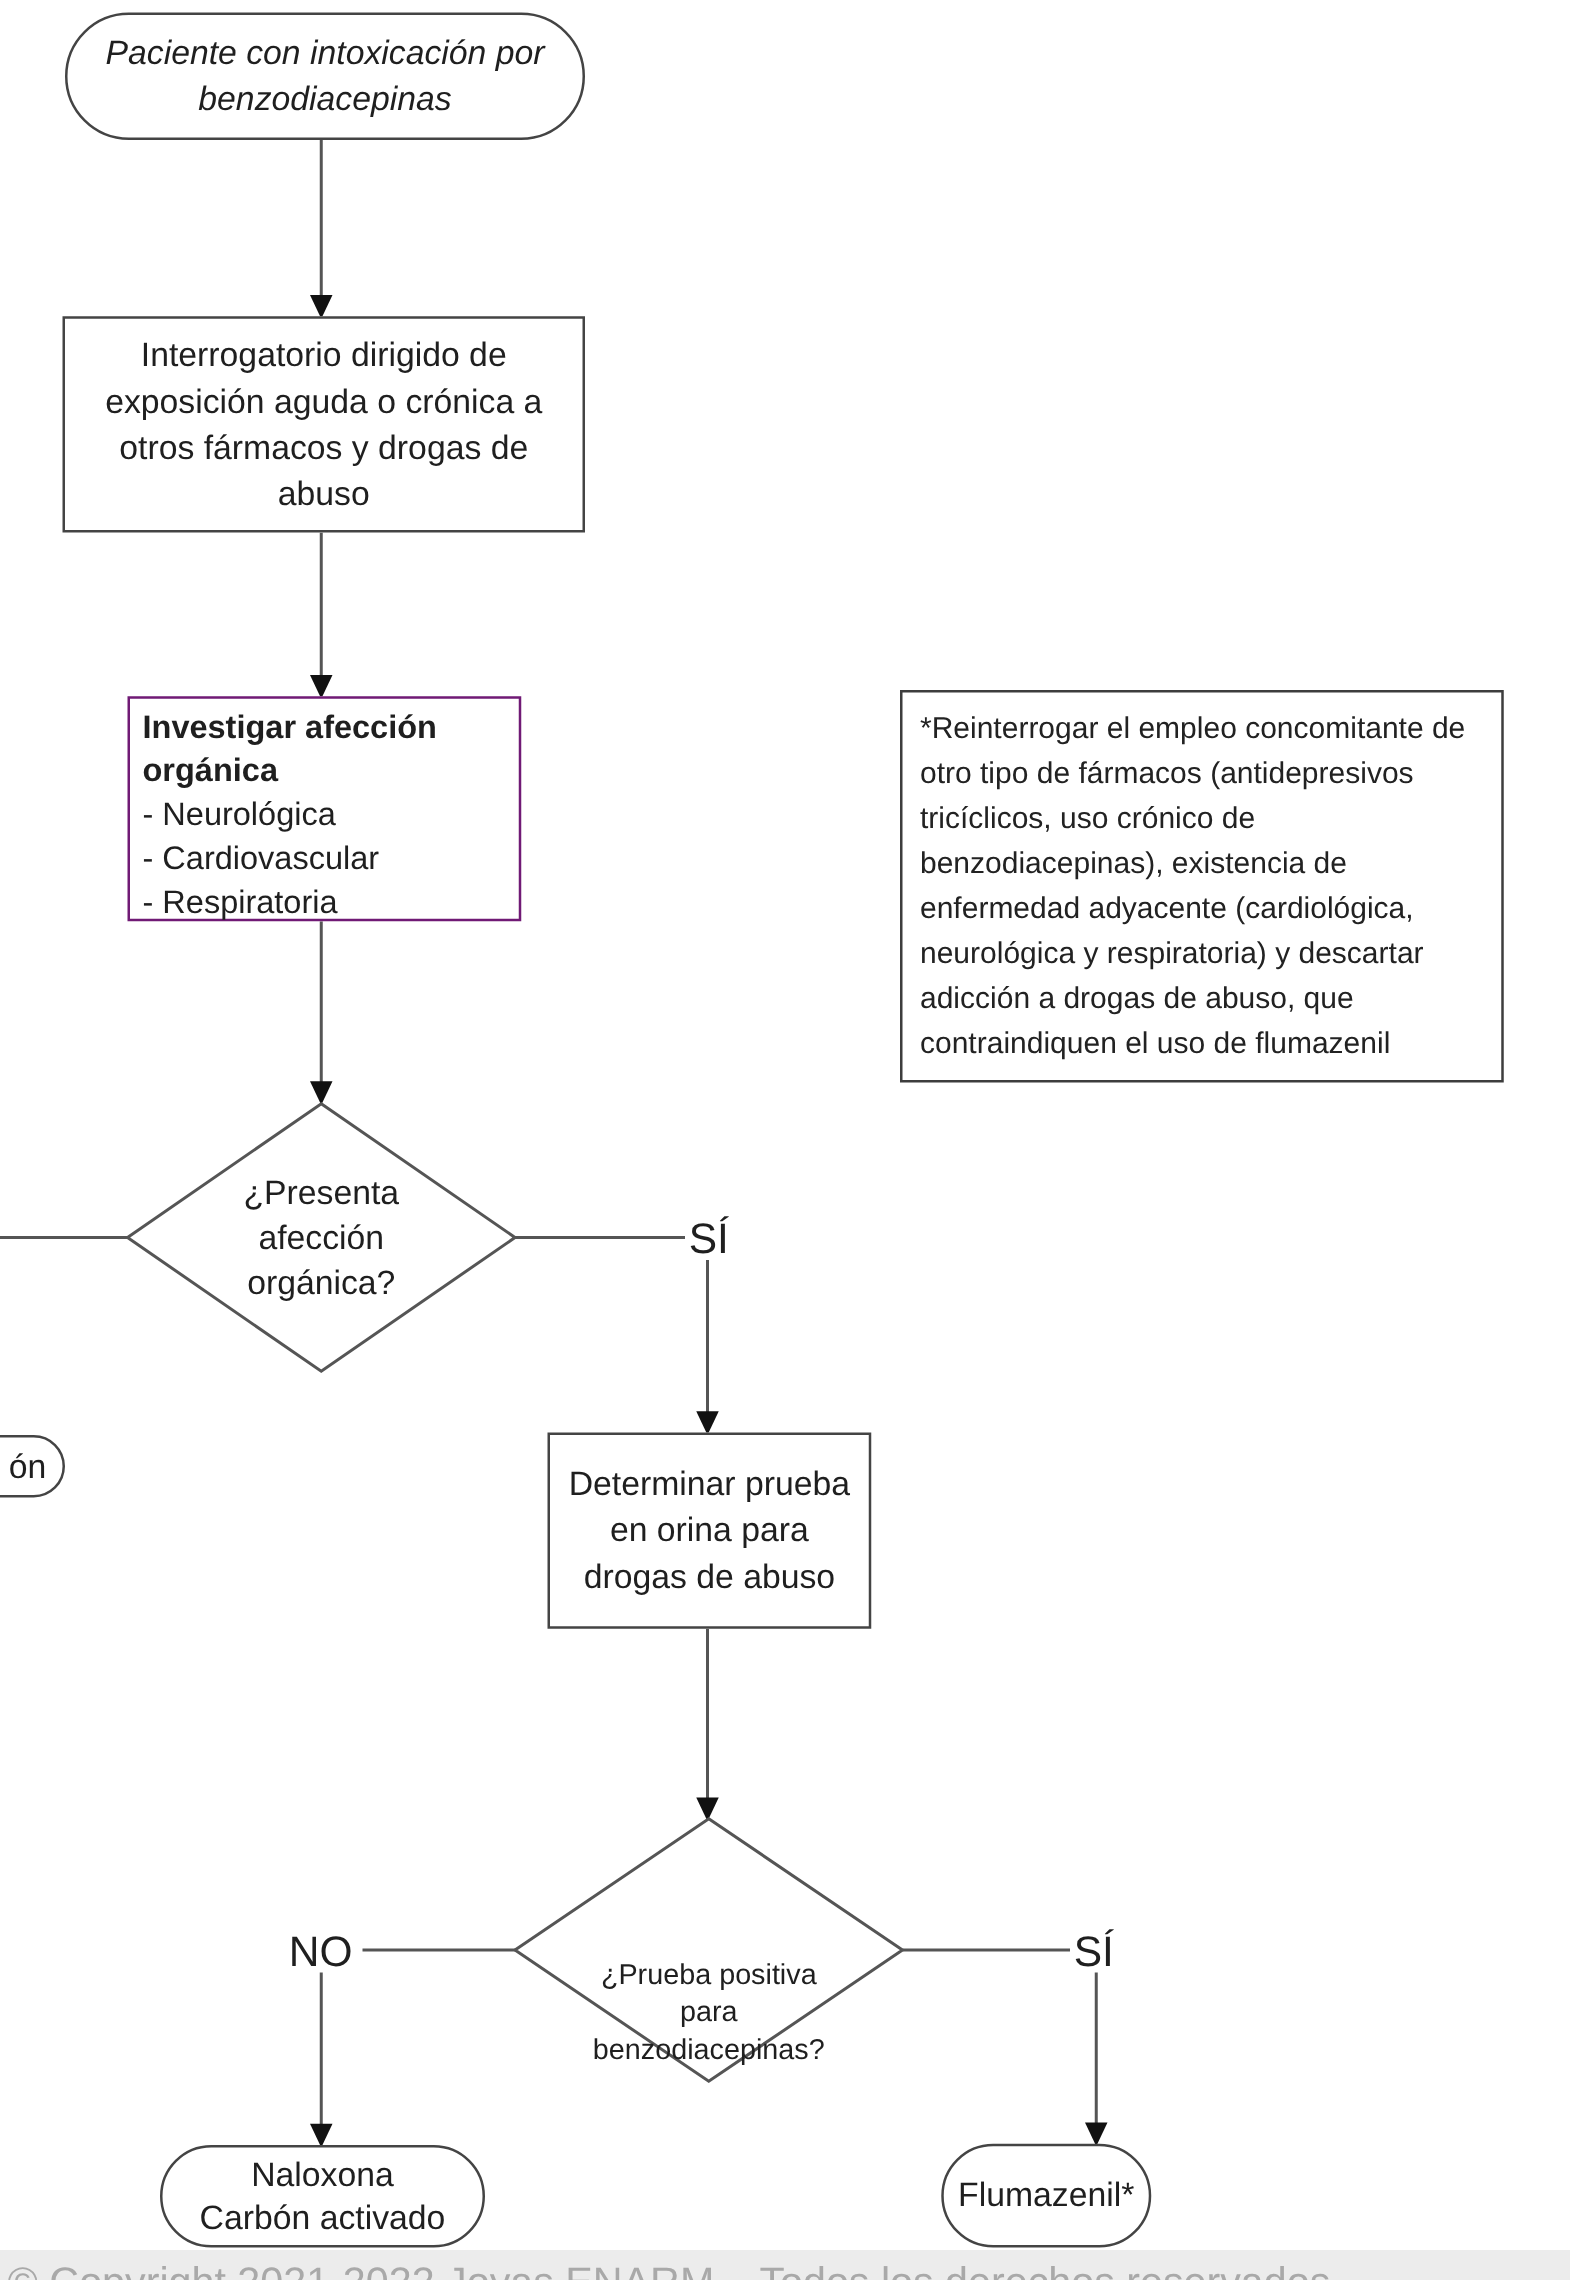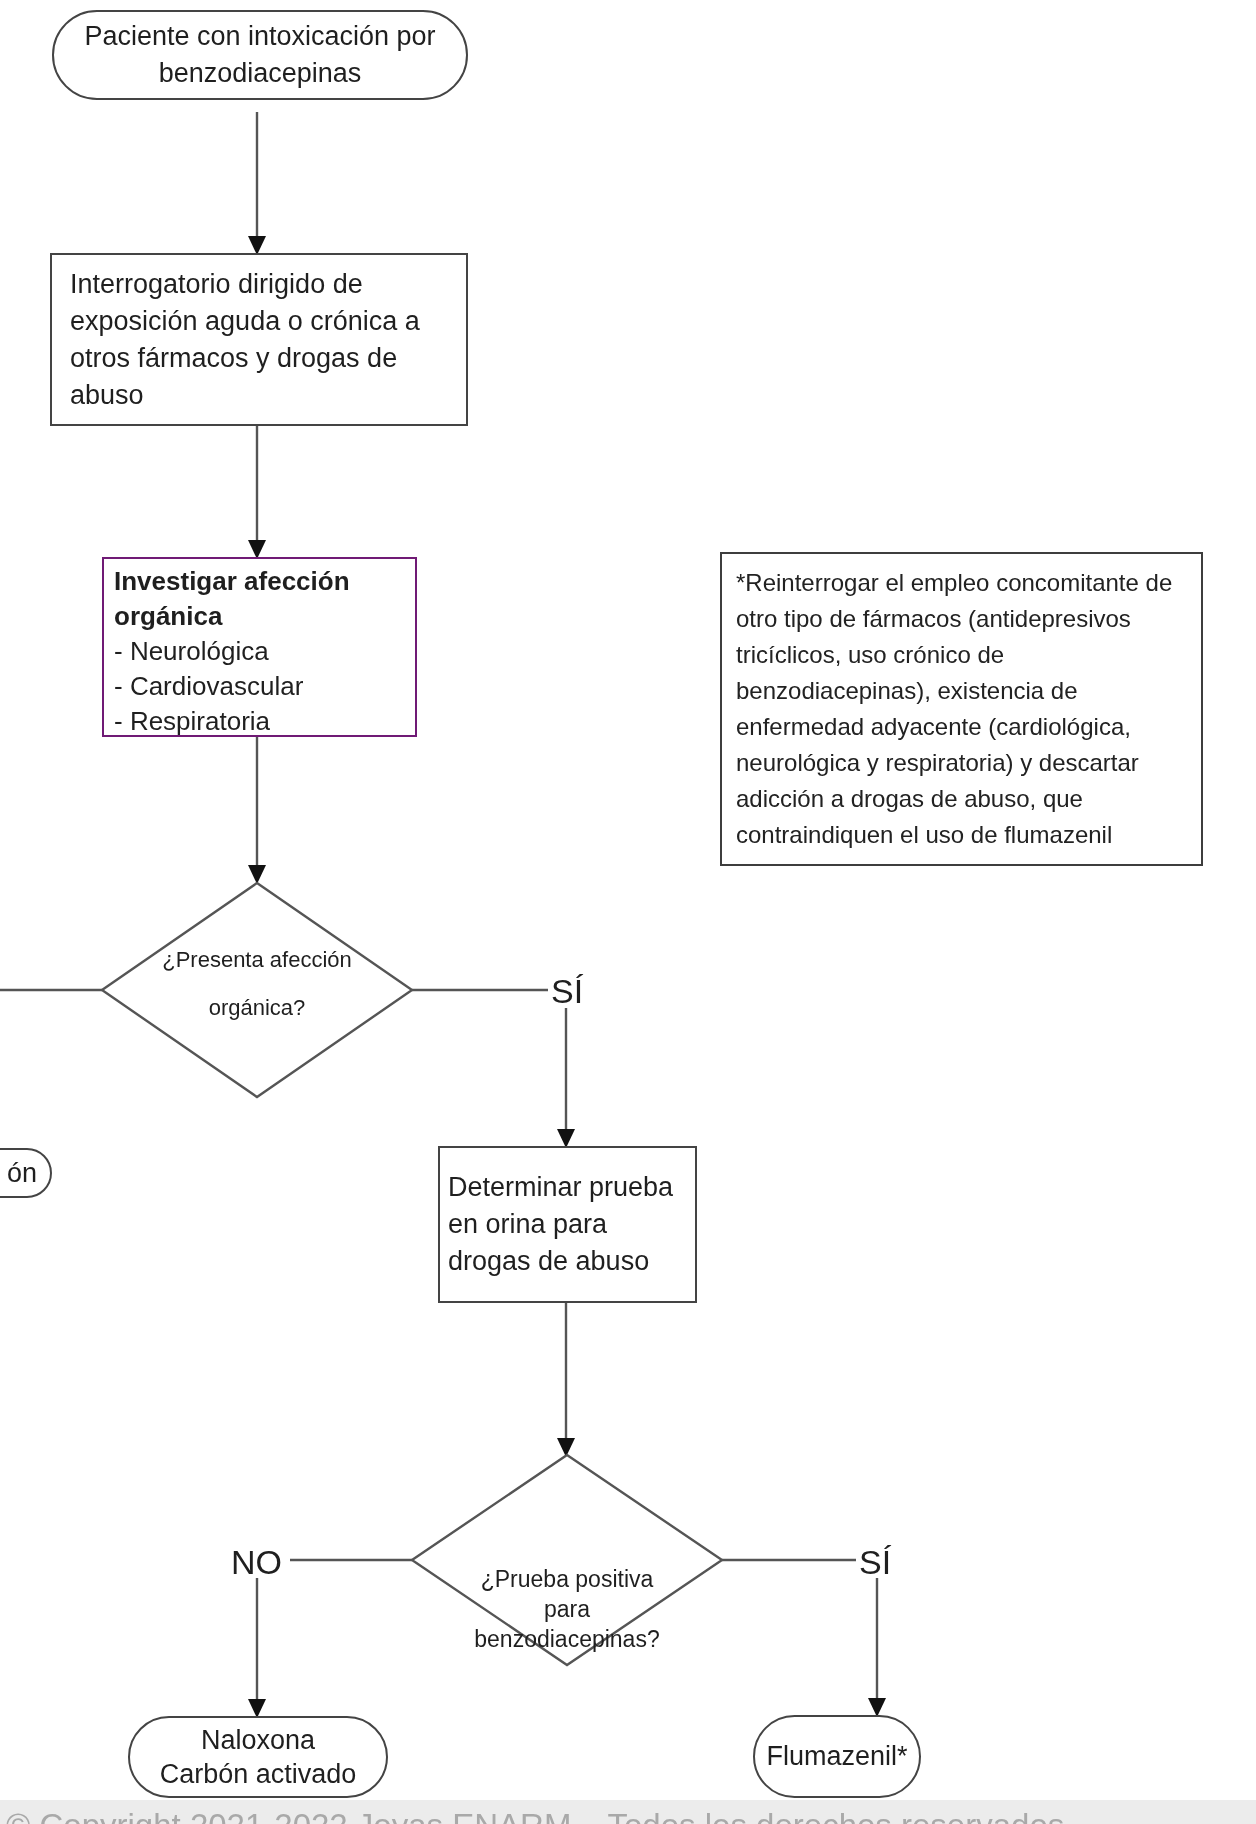--- a/index.html
+++ b/index.html
@@ -11,34 +11,34 @@
   svg.connectors{position:absolute;left:0;top:0;width:1256px;height:1824px;}
   .node{position:absolute;box-sizing:border-box;background:#fff;}
   .stadium{
     border:2px solid #444;border-radius:52px;
     display:flex;align-items:center;justify-content:center;
     text-align:center;font-size:27px;line-height:37px;white-space:pre-line;
   }
   .rect{
     border:2px solid #444;
     display:flex;align-items:center;justify-content:center;
-    font-size:27px;line-height:37px;
+    text-align:center;font-size:27px;line-height:37px;
   }
   .rect-left{
     border:2px solid #701a75;font-size:26px;line-height:35px;
     padding:5px 10px;text-align:left;
   }
   .rect-left .title{font-weight:bold;}
   .note{
     position:absolute;box-sizing:border-box;border:2px solid #3d3d3d;background:#fff;
     font-size:24px;line-height:36px;padding:11px 14px;white-space:pre-line;
     text-align:left;color:#222;
   }
   .diamond-label{
-    position:absolute;text-align:center;font-size:22px;line-height:48px;
+    position:absolute;text-align:center;font-size:27px;line-height:36px;
   }
   .diamond-label.small{font-size:23px;line-height:30px;}
   .branch-label{position:absolute;font-size:34px;font-weight:normal;color:#1f1f1f;}
   .footer-band{position:absolute;left:0;width:1256px;top:1800px;height:24px;background:#ececec;}
   .footer-text{
     position:absolute;left:6px;top:1806px;font-size:33px;line-height:40px;
     color:#a9a9a9;white-space:nowrap;
   }
   .cut-stadium{
     border:2px solid #444;border-radius:26px;
@@ -73,21 +73,21 @@
       <polygon points="557,1438 575,1438 566,1457"></polygon>
       <polygon points="248,1699 266,1699 257,1718"></polygon>
       <polygon points="868,1698 886,1698 877,1717"></polygon>
     </g>
     <g fill="#ffffff" stroke="#555" stroke-width="2.4">
       <polygon points="257,883 412,990 257,1097 102,990"></polygon>
       <polygon points="567,1455 722,1560 567,1665 412,1560"></polygon>
     </g>
   </svg>
 
-  <div class="node stadium" style="left:52px;top:10px;width:416px;height:90px;">
+  <div class="node stadium" style="left:52px;top:10px;width:416px;height:102px;font-style:italic;">
     <span>Paciente con intoxicación por benzodiacepinas</span>
   </div>
 
   <div class="node rect" style="left:50px;top:253px;width:418px;height:173px;padding:0 18px;">
     <span>Interrogatorio dirigido de exposición aguda o crónica a otros fármacos y drogas de abuso</span>
   </div>
 
   <div class="node rect-left" style="left:102px;top:557px;width:315px;height:180px;">
     <div class="title">Investigar afección orgánica</div>
     <div>- Neurológica</div>

